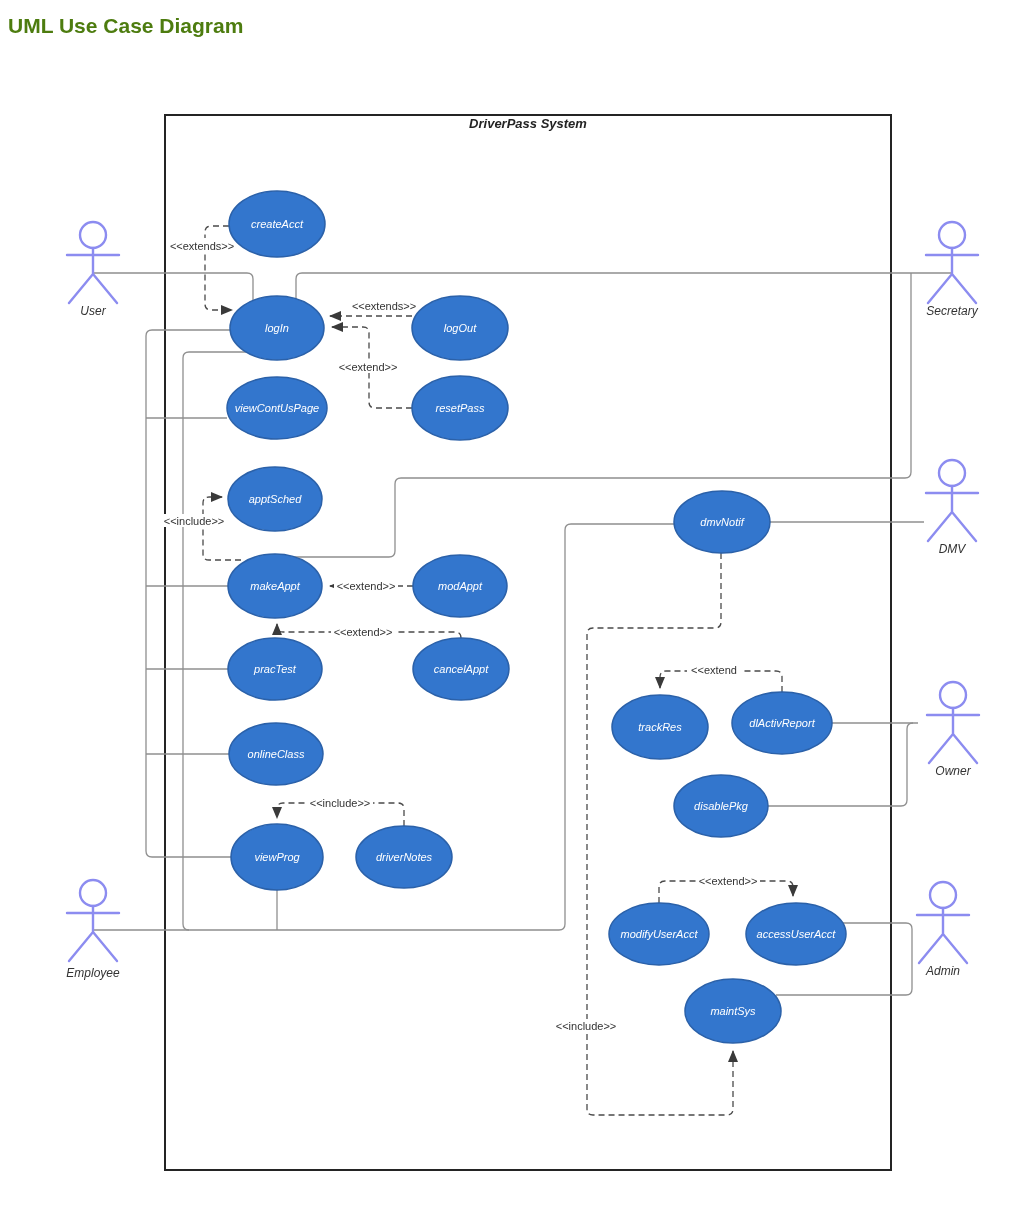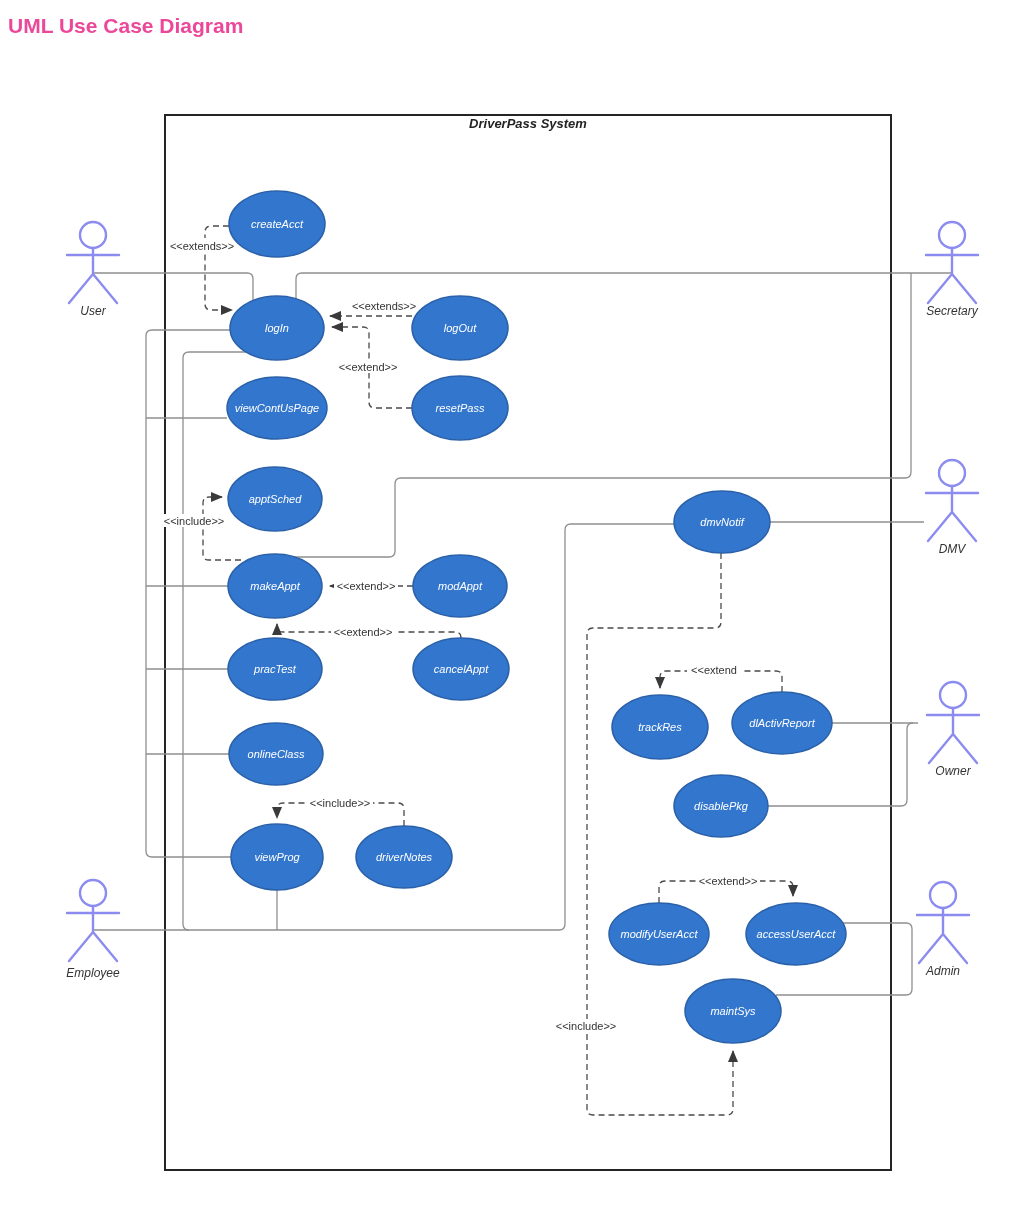--- a/index.html
+++ b/index.html
@@ -1,17 +1,17 @@
 <!DOCTYPE html>
 <html><head>
 <meta charset="utf-8">
 <style>
   html,body{margin:0;padding:0;background:#ffffff;}
   body{width:1033px;height:1231px;position:relative;font-family:"Liberation Sans",sans-serif;}
-  h1.page-title{position:absolute;top:14px;left:8px;margin:0;font-size:21px;font-weight:bold;color:#ec4899;letter-spacing:0;}
+  h1.page-title{position:absolute;top:14px;left:8px;margin:0;font-size:21px;font-weight:bold;color:#4d7c0f;letter-spacing:0;}
   svg.diagram{position:absolute;top:0;left:0;}
   .boundary{fill:none;stroke:#242424;stroke-width:2;}
   .sys-title{font:bold italic 13px "Liberation Sans",sans-serif;fill:#242424;text-anchor:middle;}
   .uc-shape{fill:#3376cd;stroke:#2b61a9;stroke-width:1.5;}
   .uc-label{font:italic 11px "Liberation Sans",sans-serif;fill:#ffffff;text-anchor:middle;}
   .actor-stroke{stroke:#8c8cf0;stroke-width:2.4;fill:none;stroke-linecap:round;}
   .actor-head{fill:#ffffff;}
   .actor-label{font:italic 12px "Liberation Sans",sans-serif;fill:#333333;text-anchor:middle;}
   .assoc{fill:none;stroke:#8f8f8f;stroke-width:1.3;}
   .dep{fill:none;stroke:#4a4a4a;stroke-width:1.3;stroke-dasharray:6 4;}

